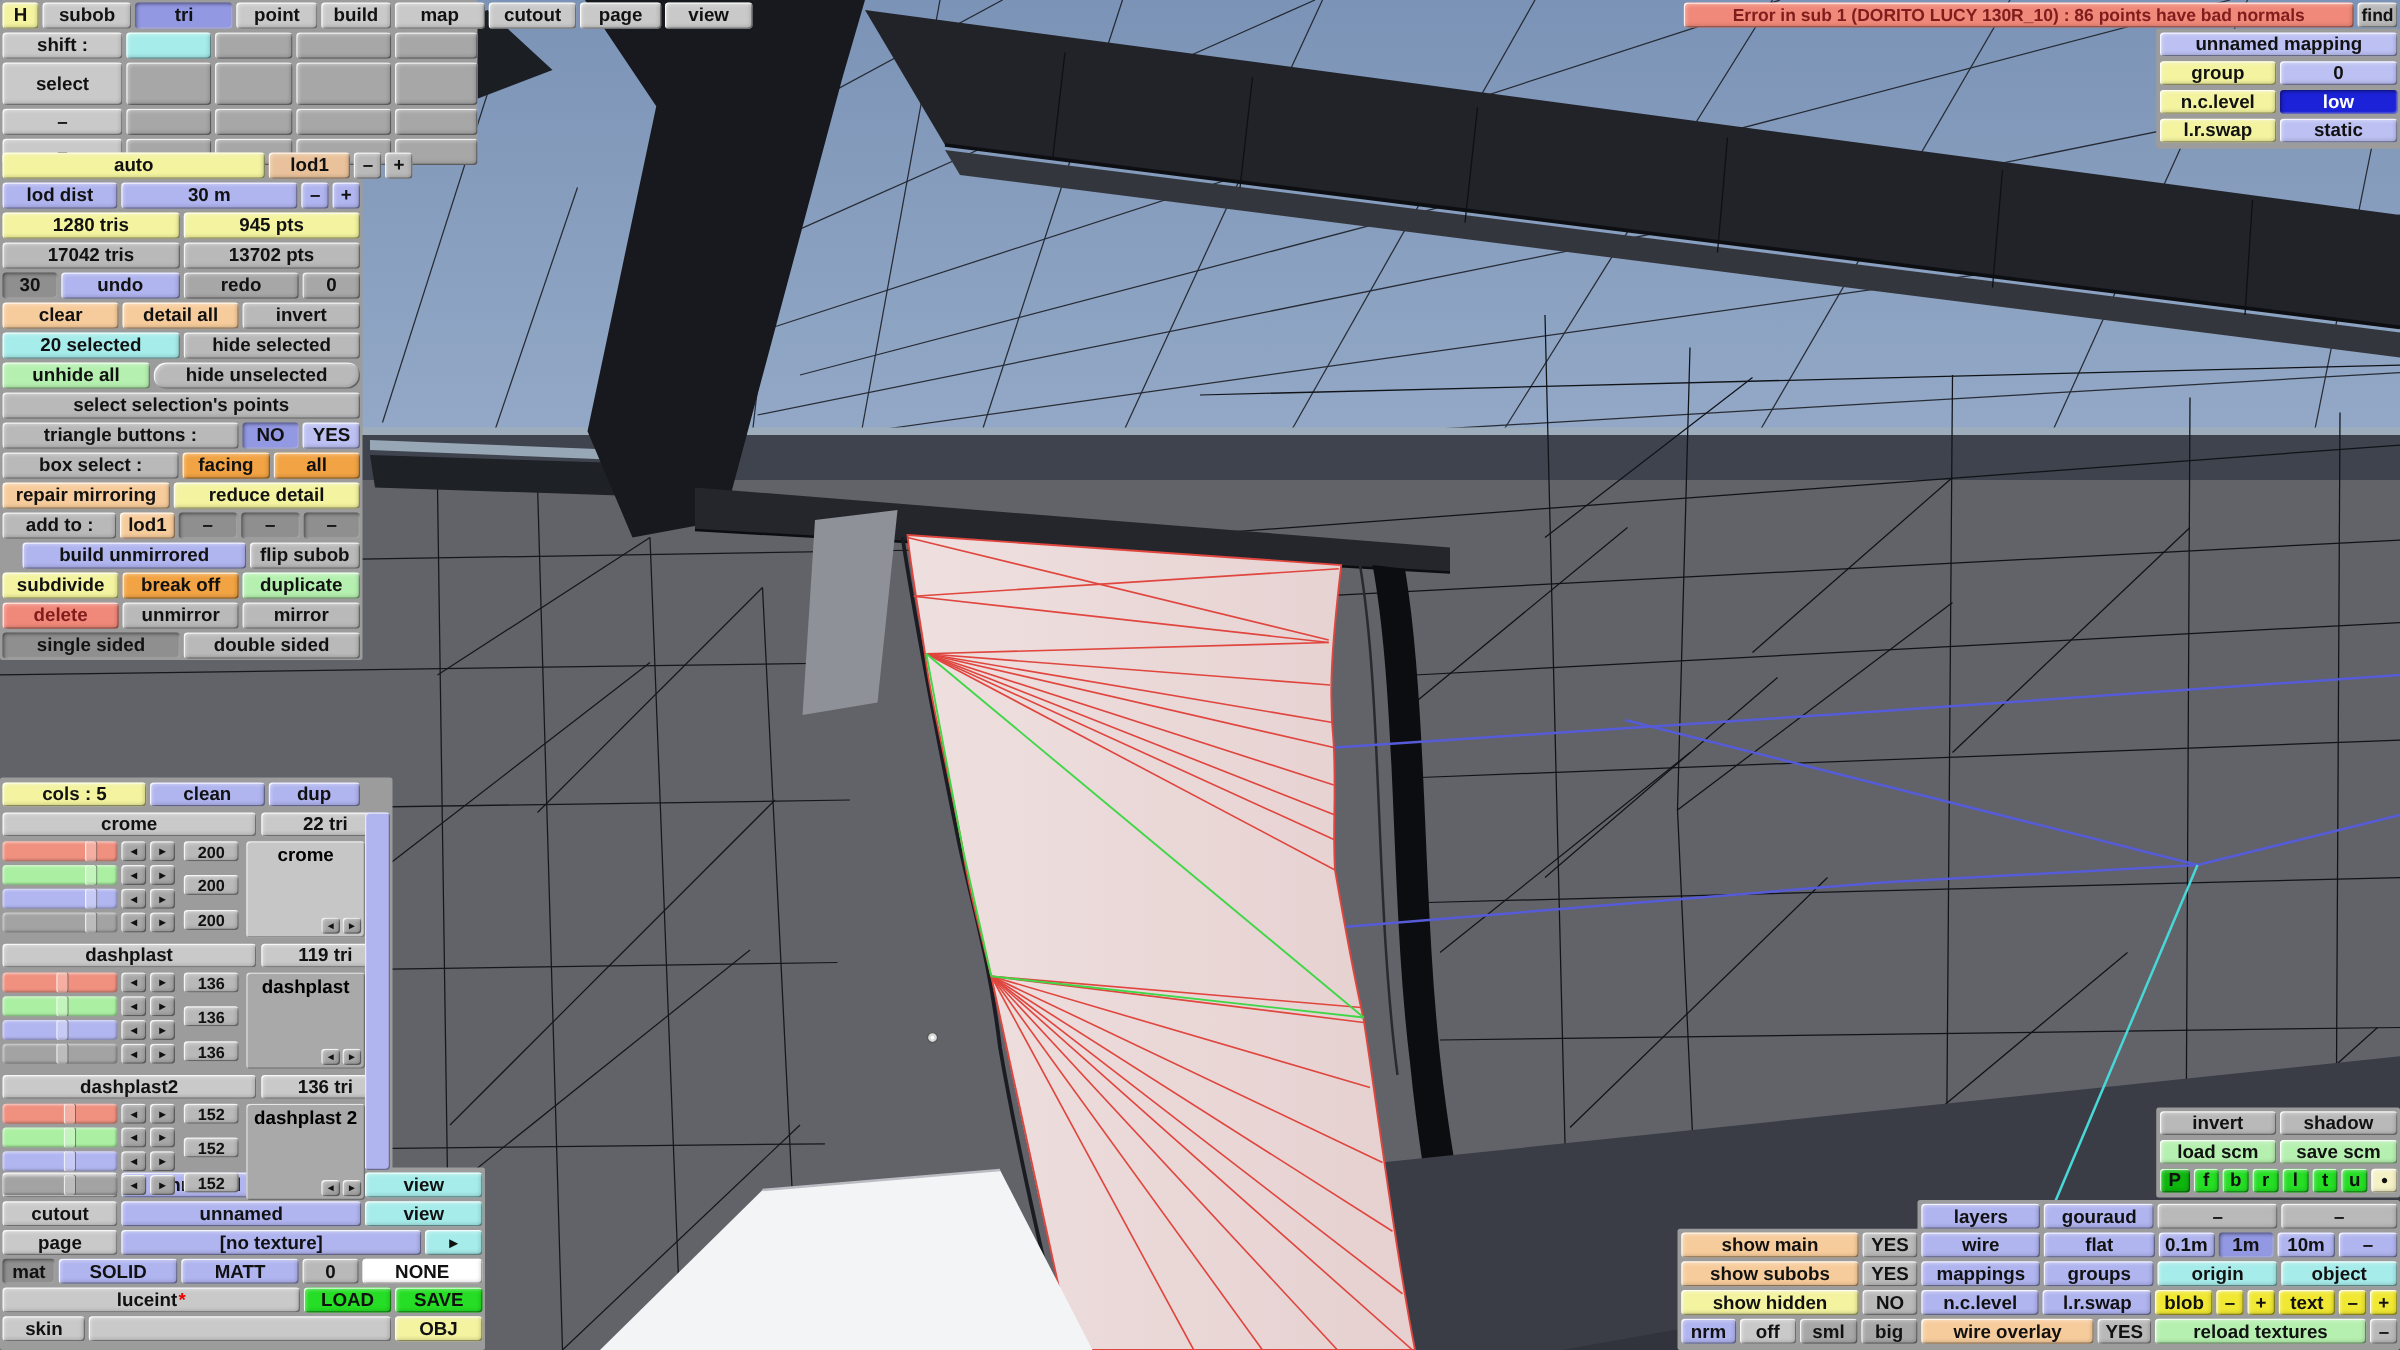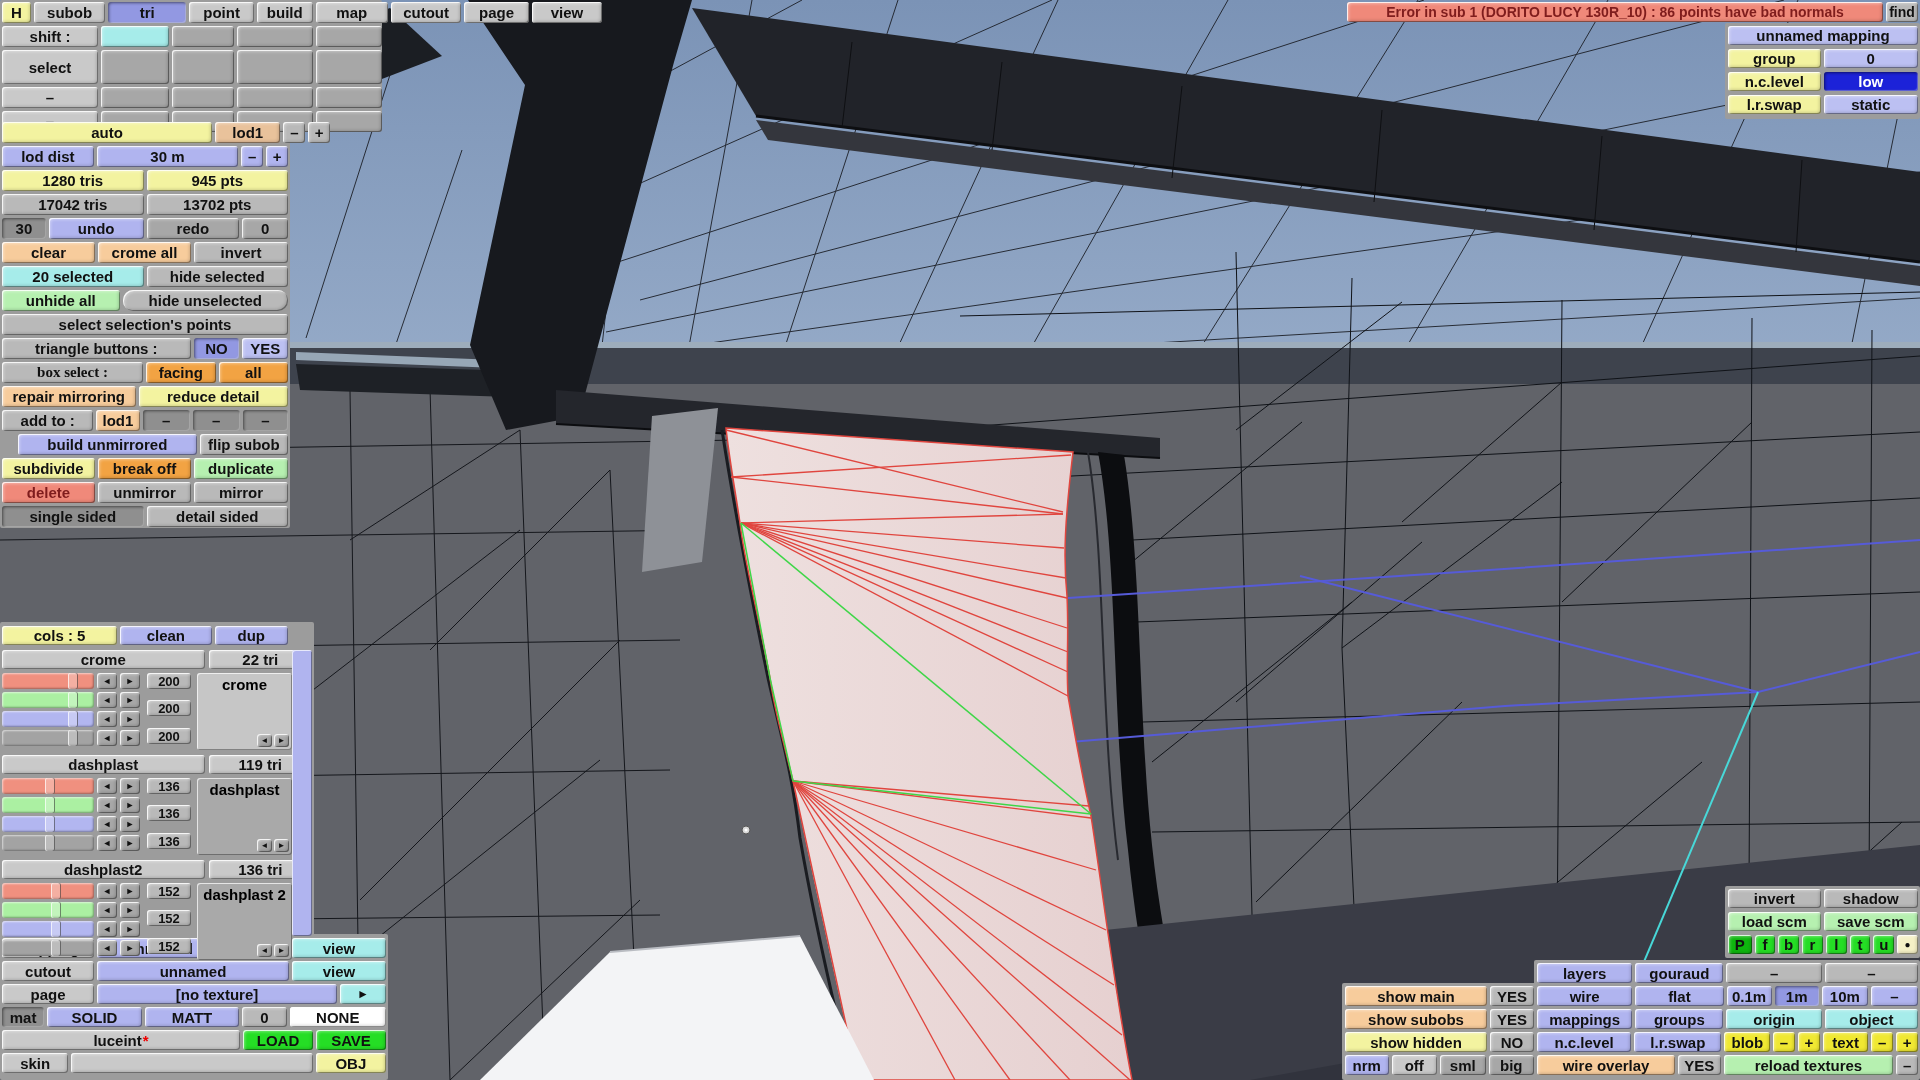--- a/index.html
+++ b/index.html
@@ -273,41 +273,41 @@
           <div class="btn c-grey" style="flex: 142 1 0px;">13702 pts</div>
         </div>
         <div class="prow" style="height: 21px; margin-bottom: 3px;">
           <div class="btn c-dgrey sunk" style="flex: 44 1 0px;">30</div>
           <div class="btn c-purple" style="flex: 95 1 0px;">undo</div>
           <div class="btn c-grey2" style="flex: 93 1 0px;">redo</div>
           <div class="btn c-grey2" style="flex: 46 1 0px;">0</div>
         </div>
         <div class="prow" style="height: 21px; margin-bottom: 3px;">
           <div class="btn c-peach" style="flex: 93 1 0px;">clear</div>
-          <div class="btn c-peach" style="flex: 93 1 0px;">crome all</div>
+          <div class="btn c-peach" style="flex: 93 1 0px;">detail all</div>
           <div class="btn c-grey" style="flex: 94 1 0px;">invert</div>
         </div>
         <div class="prow" style="height: 21px; margin-bottom: 3px;">
           <div class="btn c-cyan" style="flex: 142 1 0px;">20 selected</div>
           <div class="btn c-grey" style="flex: 142 1 0px;">hide selected</div>
         </div>
         <div class="prow" style="height: 21px; margin-bottom: 3px;">
           <div class="btn c-green" style="flex: 118 1 0px;">unhide all</div>
           <div class="btn c-grey" style="flex: 166 1 0px; border-radius: 10px;">hide unselected</div>
         </div>
         <div class="prow" style="height: 21px; margin-bottom: 3px;">
           <div class="btn c-grey" style="flex: 284 1 0px;">select selection's points</div>
         </div>
         <div class="prow" style="height: 21px; margin-bottom: 3px;">
           <div class="btn c-grey" style="flex: 190 1 0px;">triangle buttons :</div>
           <div class="btn c-purplesel sunk" style="flex: 46 1 0px;">NO</div>
           <div class="btn c-lpurple" style="flex: 46 1 0px;">YES</div>
         </div>
         <div class="prow" style="height: 21px; margin-bottom: 3px;">
-          <div class="btn c-grey" style="flex: 142 1 0px; font-family: Liberation Serif, serif;">box select :</div>
+          <div class="btn c-grey" style="flex: 142 1 0px;">box select :</div>
           <div class="btn c-orange" style="flex: 70 1 0px;">facing</div>
           <div class="btn c-orange" style="flex: 70 1 0px;">all</div>
         </div>
         <div class="prow" style="height: 21px; margin-bottom: 3px;">
           <div class="btn c-peach" style="flex: 134 1 0px;">repair mirroring</div>
           <div class="btn c-yellow" style="flex: 150 1 0px;">reduce detail</div>
         </div>
         <div class="prow" style="height: 21px; margin-bottom: 3px;">
           <div class="btn c-grey" style="flex: 93 1 0px;">add to :</div>
           <div class="btn c-peach" style="flex: 44 1 0px;">lod1</div>
@@ -324,21 +324,21 @@
           <div class="btn c-orange" style="flex: 93 1 0px;">break off</div>
           <div class="btn c-green" style="flex: 94 1 0px;">duplicate</div>
         </div>
         <div class="prow" style="height: 21px; margin-bottom: 3px;">
           <div class="btn c-salmon" style="flex: 93 1 0px;">delete</div>
           <div class="btn c-grey" style="flex: 93 1 0px;">unmirror</div>
           <div class="btn c-grey" style="flex: 94 1 0px;">mirror</div>
         </div>
         <div class="prow" style="height: 21px; margin-bottom: 3px;">
           <div class="btn c-dgrey sunk" style="flex: 142 1 0px;">single sided</div>
-          <div class="btn c-grey" style="flex: 142 1 0px;">detail sided</div>
+          <div class="btn c-grey" style="flex: 142 1 0px;">double sided</div>
         </div>
       </div>
       <div class="panel" style="left: 1347px; top: 2px; width: 571px;">
         <div class="prow" style="height: 20px; margin-bottom: 3px;">
           <div class="btn c-salmon" style="flex: 536 1 0px; font-size: 14px;">Error in sub 1 (DORITO LUCY 130R_10) : 86 points have bad normals</div>
           <div class="btn c-grey" style="flex: 32 1 0px; font-size: 14px;">find</div>
         </div>
       </div>
       <div class="panel" style="left: 1728px; top: 26px; width: 190px;">
         <div class="prow" style="height: 19px; margin-bottom: 4px;">

